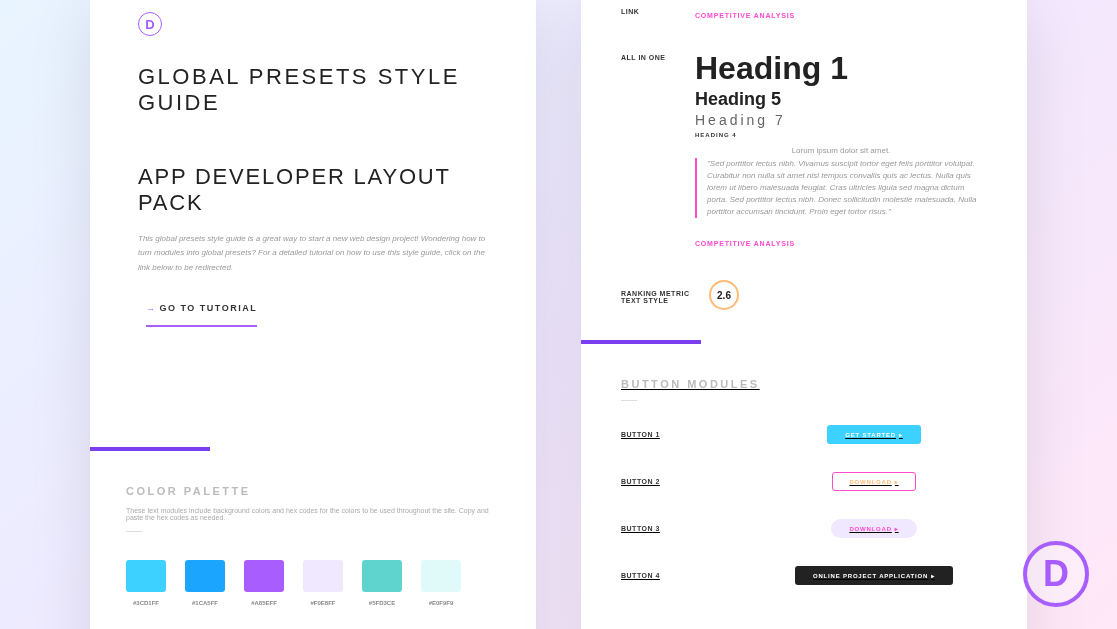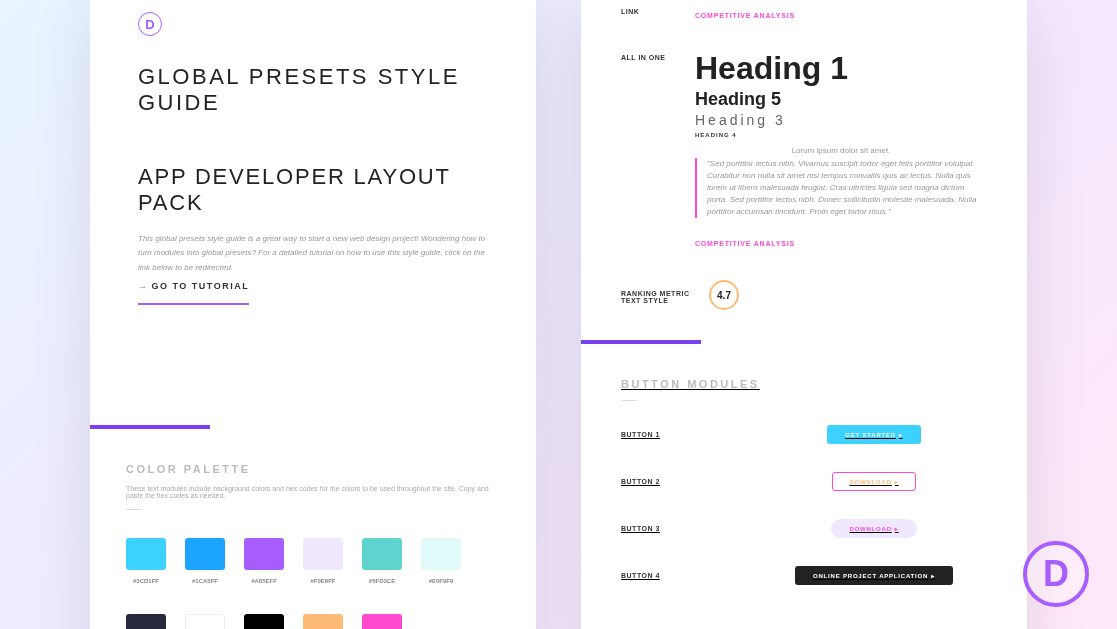--- a/index.html
+++ b/index.html
@@ -21,24 +21,24 @@
     .panel-left { margin-top: -10px; }
     .panel-right { margin-top: -10px; }
     .section1 { padding: 22px 48px 60px 48px; }
     .logo-circle {
       width: 24px; height: 24px; border: 1.5px solid #A85EFF; border-radius: 50%;
       display: flex; align-items: center; justify-content: center;
       color: #A85EFF; font-size: 13px; font-weight: 600; margin-bottom: 28px;
     }
     .title1 { font-size: 22px; font-weight: 400; letter-spacing: 2.5px; color: #222; }
     .title2 { font-size: 22px; font-weight: 300; letter-spacing: 1.8px; color: #222; margin-bottom: 16px; margin-top: 48px; }
-    .desc { font-size: 8px; font-style: italic; color: #999; line-height: 1.8; }
+    .desc { font-size: 8px; font-style: italic; color: #999; line-height: 1.8; margin-bottom: 22px; }
     .tutorial-link {
       font-size: 9px; font-weight: 700; letter-spacing: 1.5px; color: #333;
-      padding-bottom: 12px; border-bottom: 2px solid #A85EFF; display: inline-block;
+      padding-bottom: 12px; border-bottom: 2px solid #A85EFF; display: inline-block; margin-left: 8px;
     }
     .arrow { color: #A85EFF; margin-right: 3px; }
 
     .divider-bar { height: 4px; background: #7B3FF2; width: 27%; margin-top: 60px; }
 
     .section2 { padding: 34px 36px 40px 36px; }
     .sec-title { font-size: 11px; font-weight: 600; letter-spacing: 2.5px; color: #bbb; margin-bottom: 10px; }
     .sec-sub { font-size: 7px; color: #aaa; margin-bottom: 10px; }
     .mini-hr { width: 16px; height: 1px; background: #ddd; margin-bottom: 28px; }
 
@@ -169,32 +169,32 @@
     <div class="content-row">
       <div class="row-label">LINK</div>
       <div class="row-body"><a class="pink-text">COMPETITIVE ANALYSIS</a></div>
     </div>
 
     <div class="content-row" style="padding-top:28px">
       <div class="row-label">ALL IN ONE</div>
       <div class="row-body">
         <div class="h1">Heading 1</div>
         <div class="h2">Heading 5</div>
-        <div class="h3">Heading 3</div>
+        <div class="h3">Heading 7</div>
         <div class="h4">HEADING 4</div>
         <div class="lorem">Lorum ipsum dolor sit amet.</div>
         <div class="quote">"Sed porttitor lectus nibh. Vivamus suscipit tortor eget felis porttitor volutpat. Curabitur non nulla sit amet nisl tempus convallis quis ac lectus. Nulla quis lorem ut libero malesuada feugiat. Cras ultricies ligula sed magna dictum porta. Sed porttitor lectus nibh. Donec sollicitudin molestie malesuada. Nulla porttitor accumsan tincidunt. Proin eget tortor risus."</div>
         <a class="pink-text2">COMPETITIVE ANALYSIS</a>
       </div>
     </div>
 
     <div class="metric-row">
       <div class="row-label" style="width:74px">RANKING METRIC TEXT STYLE</div>
       <div style="width:14px"></div>
-      <div class="metric-circle">4.7</div>
+      <div class="metric-circle">2.6</div>
     </div>
 
     <div class="divider-bar-r"></div>
 
     <div class="section-btn">
       <div class="sec-title">BUTTON MODULES</div>
       <div class="mini-hr" style="margin-top:10px;margin-bottom:24px"></div>
 
       <div class="btn-row">
         <div class="btn-label">BUTTON 1</div>

